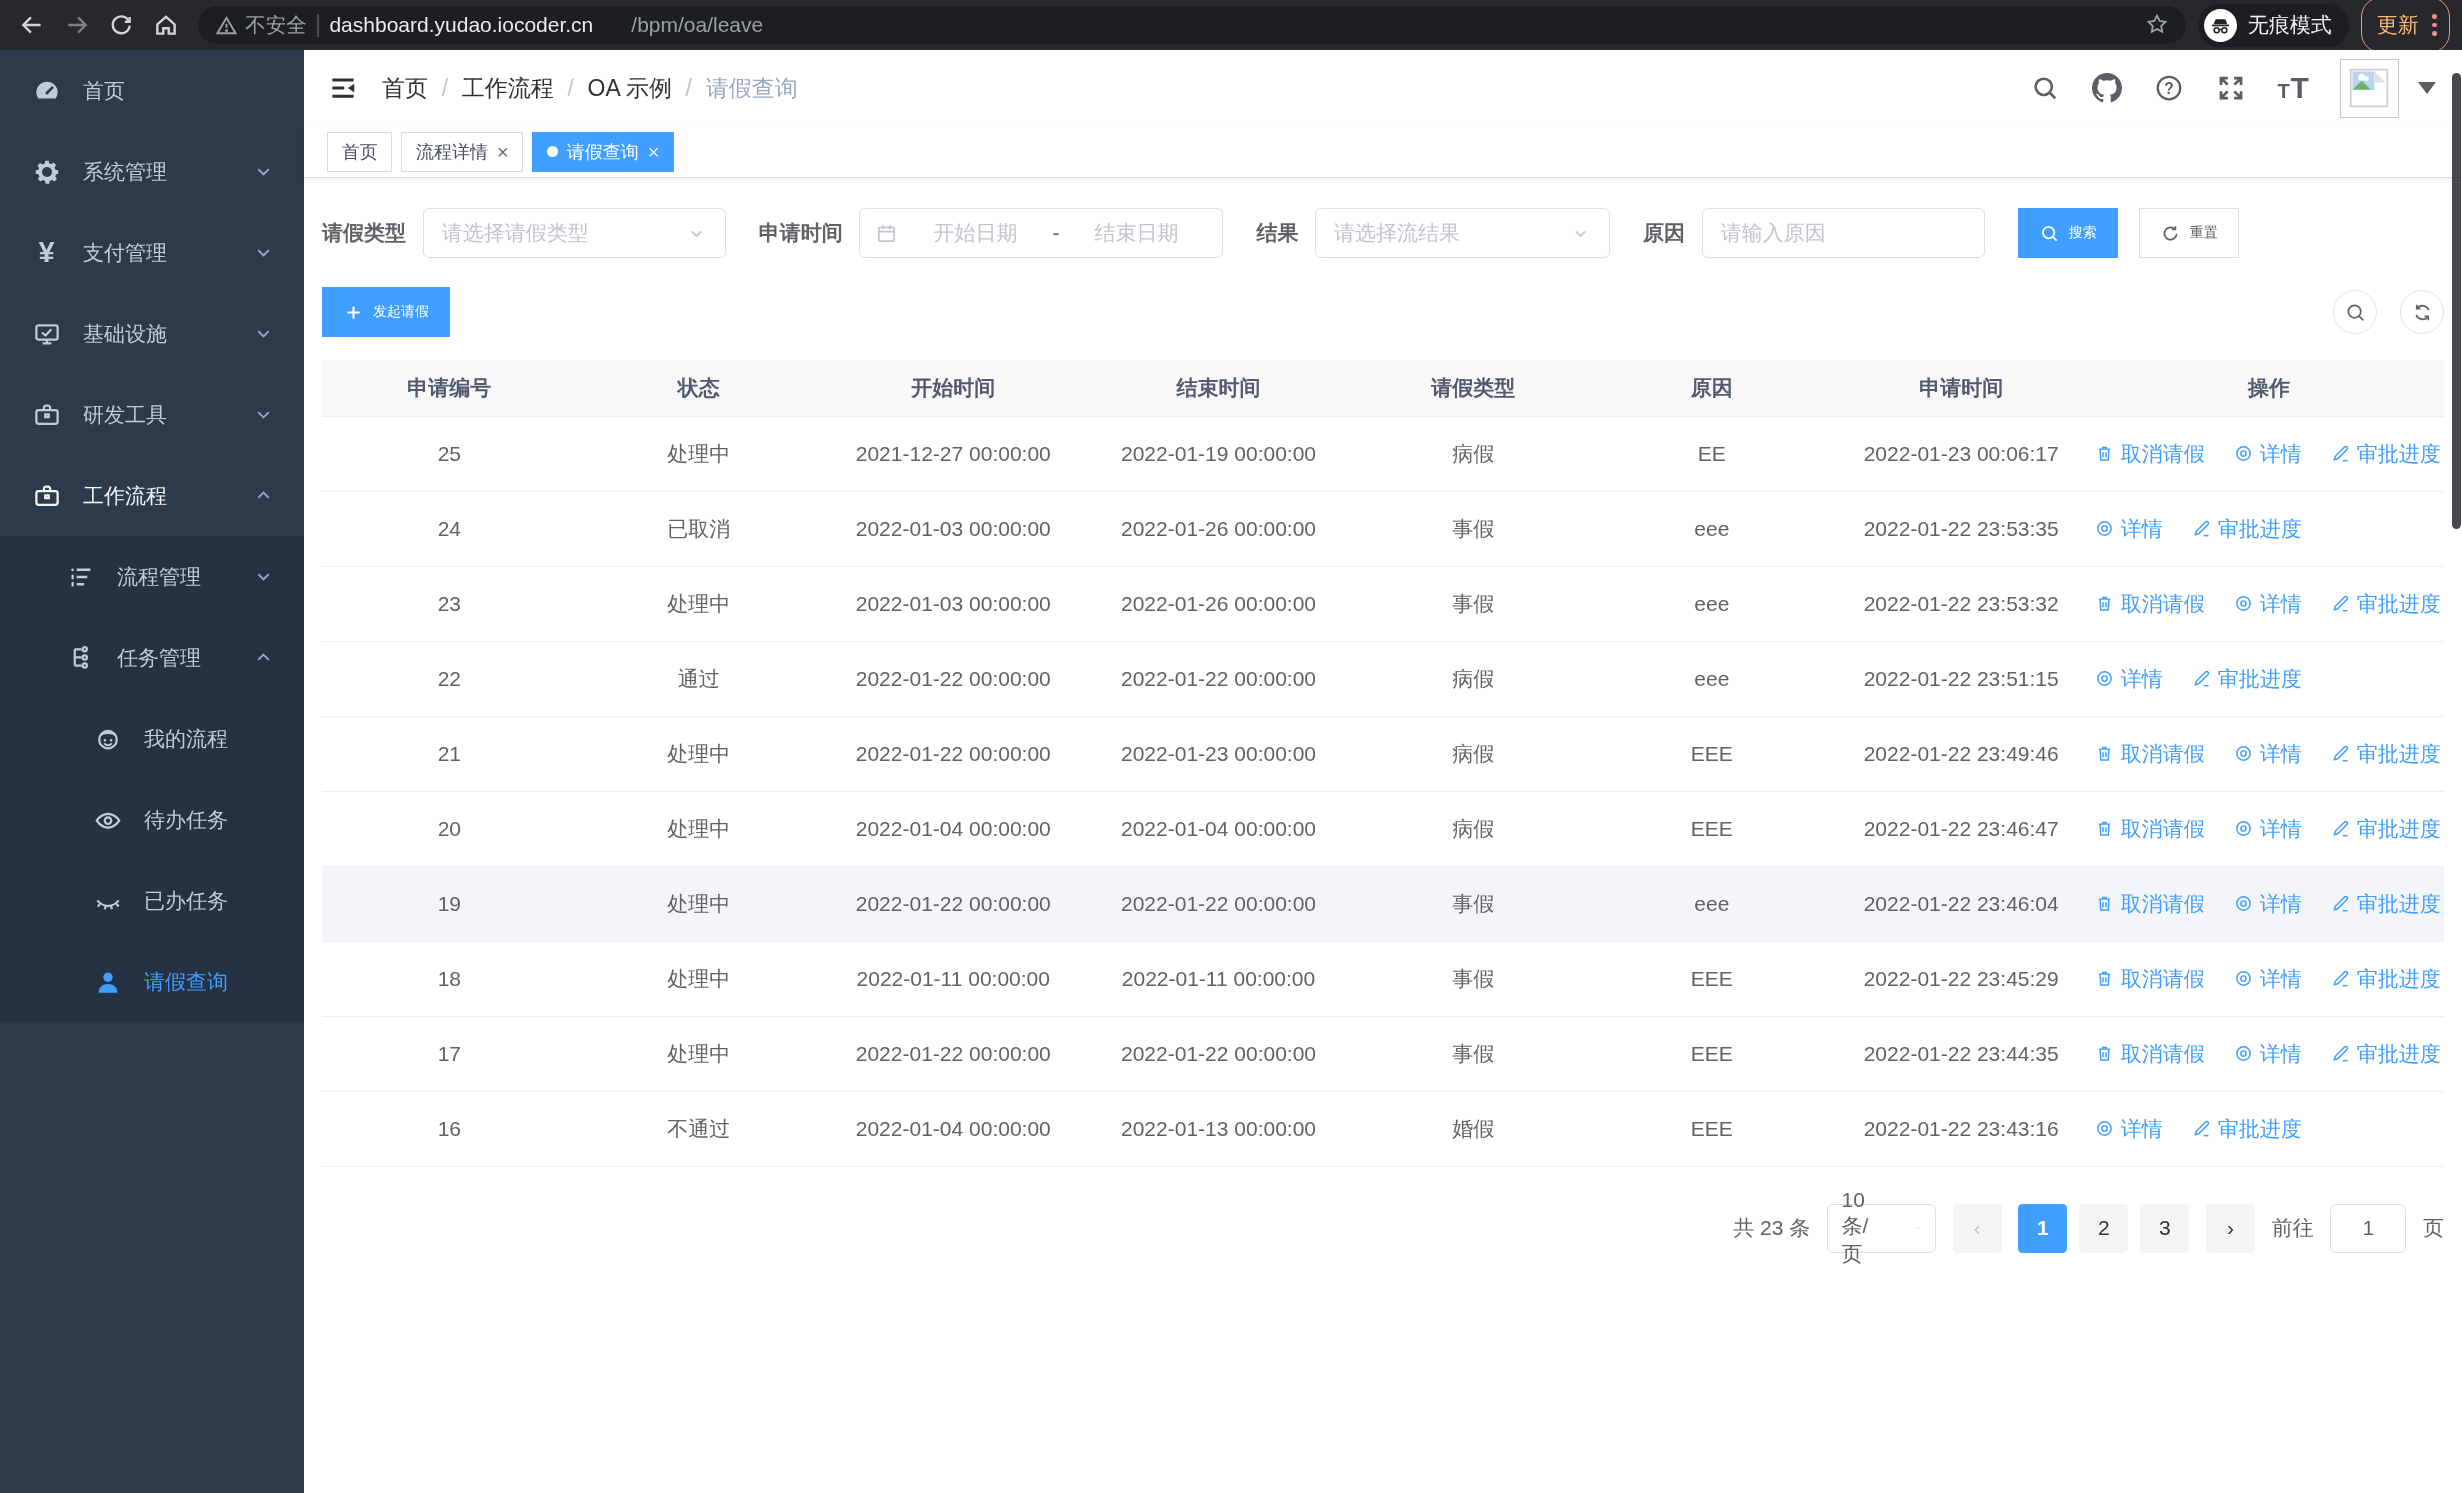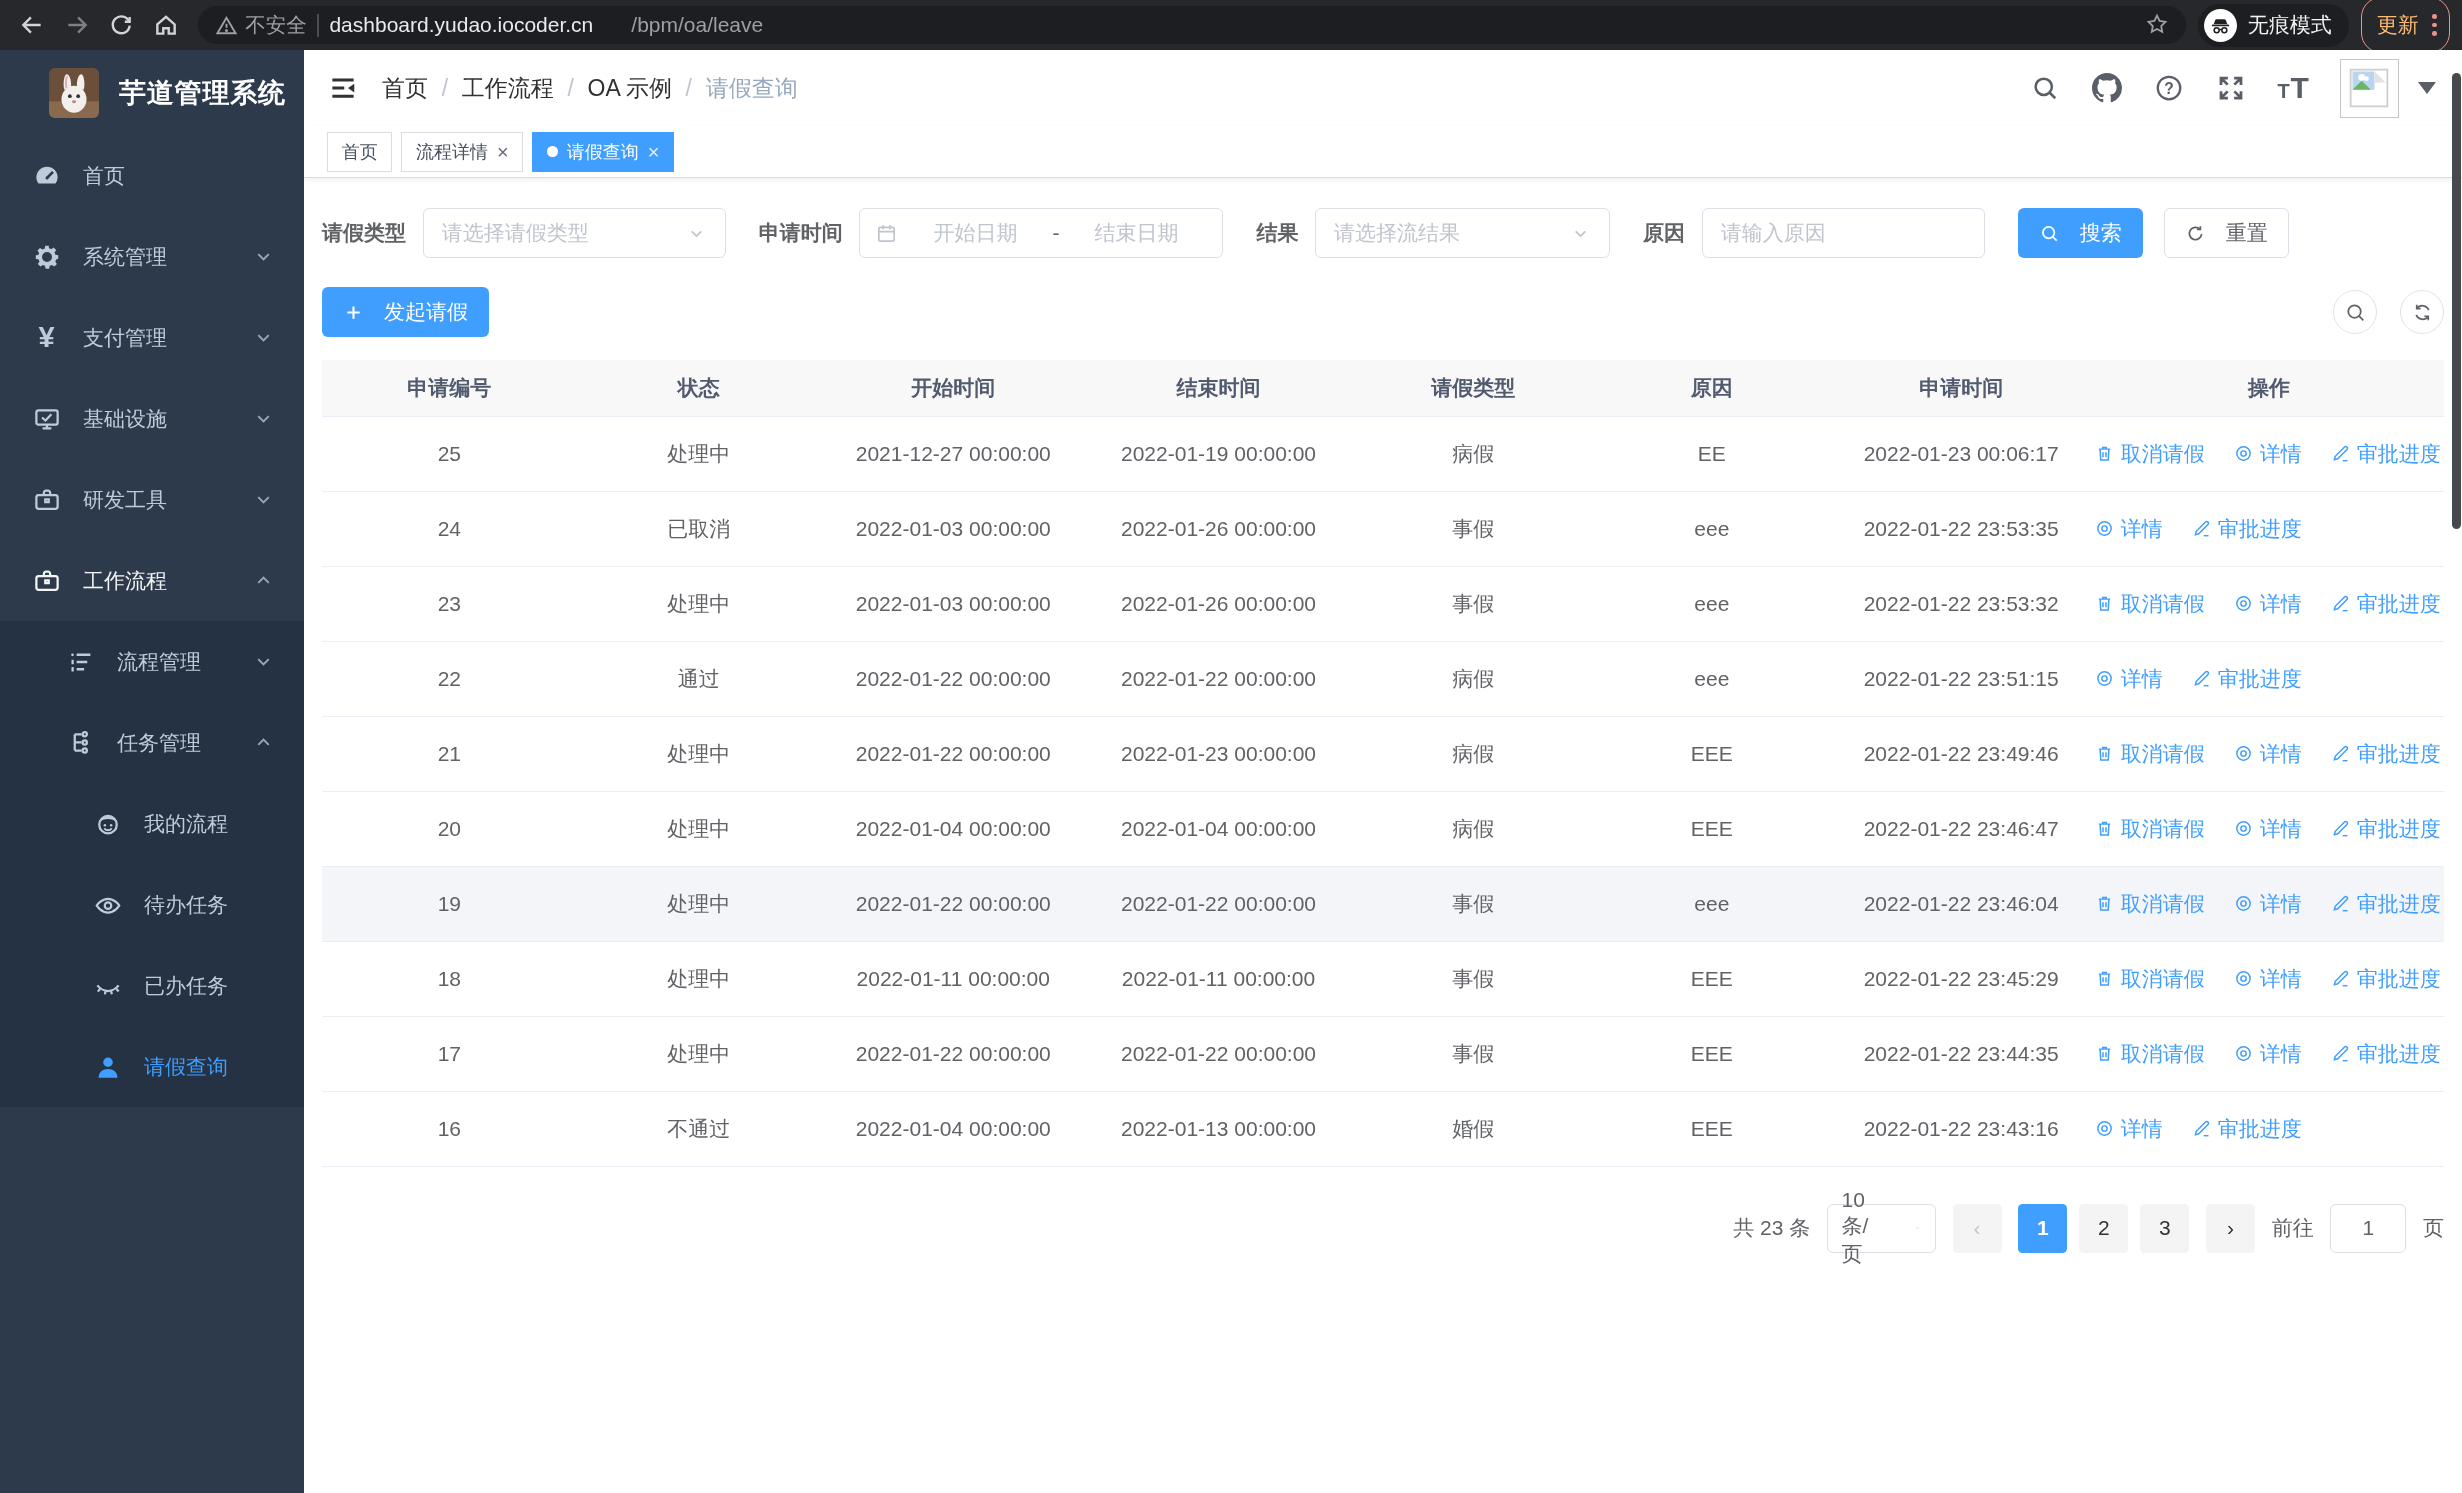--- a/index.html
+++ b/index.html
@@ -85,21 +85,21 @@
   .sel { width:303px; padding:0 18px; justify-content:space-between; cursor:pointer; }
   .sel .ph { color:#c0c4cc; }
   .sel svg { width:21px; height:21px; color:#c0c4cc; }
   .date-range { width:364px; padding:8px 15px; gap:6px; }
   .date-range svg { width:23px; height:23px; color:#c0c4cc; flex:0 0 auto;}
   .date-range .d { flex:1; text-align:center; }
   .date-range .sep { color:#606266; }
   .txt { width:283px; padding:0 18px; }
   input.txt { color:#701a75; }
   input.txt::placeholder { color:#c0c4cc; }
-  .btn { height:50px; border-radius:6px; font-size:21px; display:inline-flex; align-items:center; justify-content:center; gap:20px; cursor:pointer; border:none; }
+  .btn { height:50px; border-radius:0; font-size:14px; display:inline-flex; align-items:center; justify-content:center; gap:9px; cursor:pointer; border:none; }
   .btn svg { width:21px; height:21px; }
   .btn-primary { background:#409eff; color:#fff; padding:0 21px; }
   .btn-plain { background:#fff; color:#606266; border:1.5px solid #dcdfe6; padding:0 20px; }
   .search-btn { margin-right:21px; }
 
   .toolbar-row { margin-top:29px; display:flex; align-items:center; }
   .tool-right { margin-left:auto; display:flex; gap:23px; }
   .circle-btn { width:44px; height:44px; border-radius:50%; border:1.5px solid #dfe4ed; background:#fff; color:#606266; display:flex; align-items:center; justify-content:center; cursor:pointer; }
   .circle-btn svg { width:23px; height:23px; }
 
@@ -183,36 +183,20 @@
         <i></i>
         <i></i>
         <i></i>
       </span>
   </div>
 </div>
 
 <div class="app">
 
   <aside class="sidebar">
-    <div class="logo-row">
-      <span class="logo-img">
-        <svg viewBox="0 0 24 24">
-            <rect width="24" height="24" fill="#6b4f3a"></rect>
-            <rect y="16" width="24" height="8" fill="#8a6a4f"></rect>
-            <ellipse cx="12" cy="15" rx="6" ry="6.5" fill="#f2efec"></ellipse>
-            <path d="M8.5 3c-1.4 0-2 6-1 7.5l3-1.5C11 7 10 3 8.5 3z" fill="#f2efec"></path>
-            <path d="M15.5 3c1.4 0 2 6 1 7.5l-3-1.5C13 7 14 3 15.5 3z" fill="#f2efec"></path>
-            <path d="M9 4.2c-.8 0-1.2 4-.6 5.4" stroke="#e5a9b0" stroke-width="1" fill="none"></path>
-            <circle cx="10" cy="13.5" r=".9" fill="#333"></circle>
-            <circle cx="14" cy="13.5" r=".9" fill="#333"></circle>
-            <ellipse cx="12" cy="16.2" rx="1" ry=".7" fill="#b98b8b"></ellipse>
-          </svg>
-      </span>
-      <span class="logo-title">芋道管理系统</span>
-    </div>
     <nav class="menu">
         <div class="menu-item lvl0">
           <span class="mi-icon">
             <svg viewBox="0 0 24 24">
               <path d="M12 4.5A8.5 8.5 0 0 0 3.5 13c0 1.9.6 3.6 1.7 5h13.6a8.46 8.46 0 0 0 1.7-5A8.5 8.5 0 0 0 12 4.5z" fill="currentColor"></path>
               <path d="M12 13.5 16.8 8.7" stroke="#2d3a4b" stroke-width="2.2"></path>
               <circle cx="12" cy="13.5" r="1.2" fill="#2d3a4b"></circle>
             </svg>
           </span>
           <span class="mi-label">首页</span>

